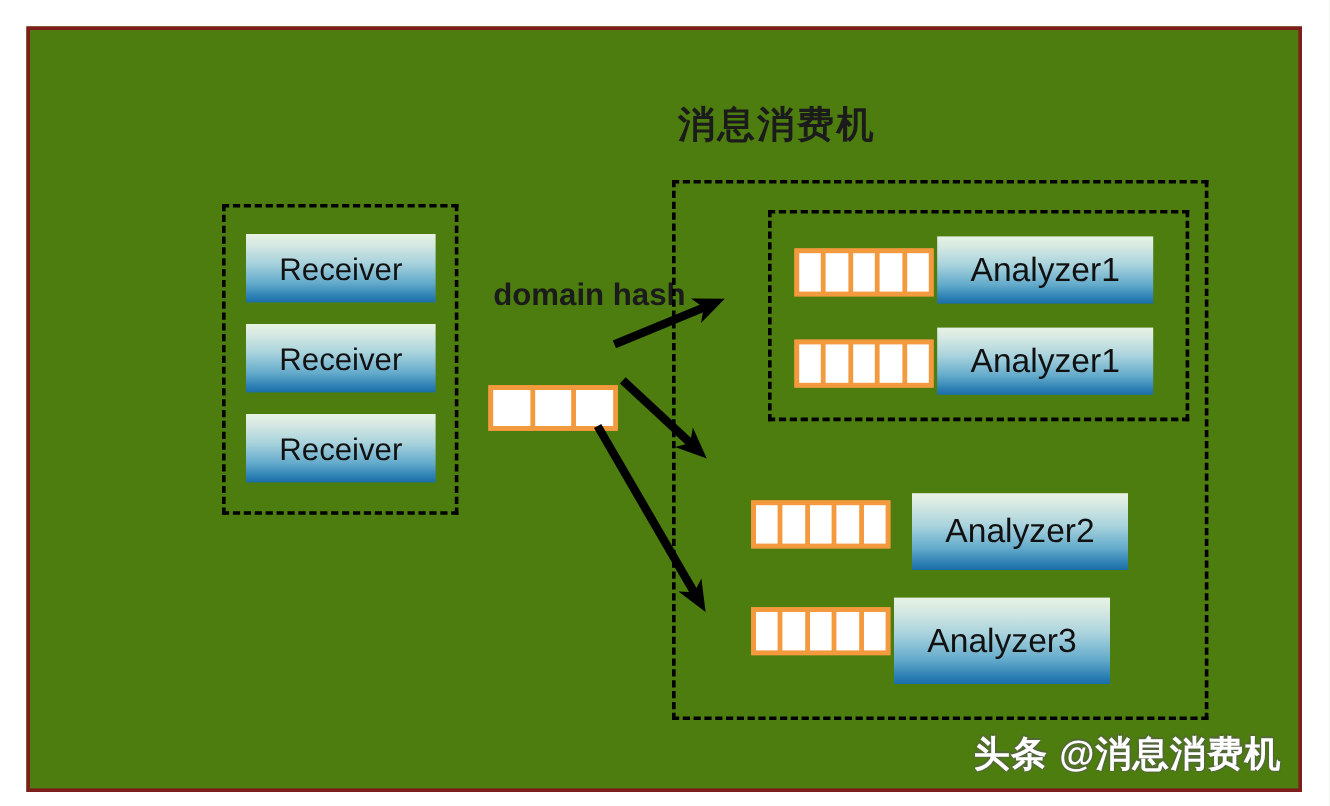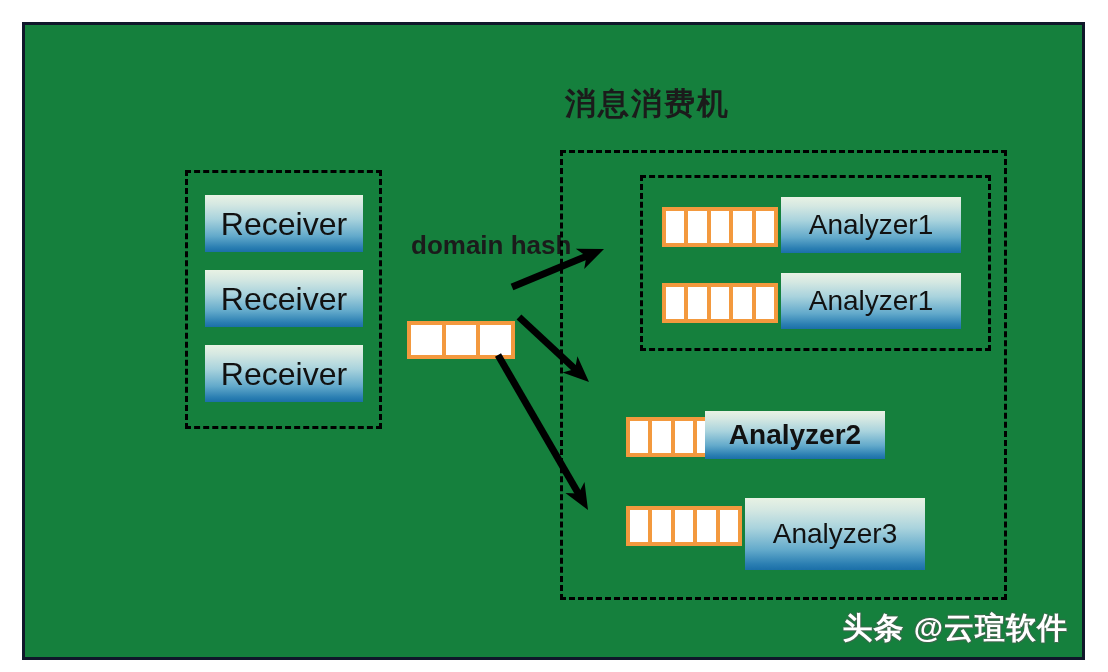--- a/index.html
+++ b/index.html
@@ -19,22 +19,22 @@
     height: 672px;
     background: #ffffff;
   }
   
   .canvas {
     position: absolute;
     left: 22px;
     top: 22px;
     width: 1063px;
     height: 638px;
-    background: #15803d;
-    border: 3px solid #0f172a;
+    background: #4d7c0f;
+    border: 3px solid #7f1d1d;
     box-sizing: border-box;
   }
   
   .title {
     position: absolute;
     left: 540px;
     top: 58px;
     font-size: 31px;
     font-weight: bold;
     color: #1b1b1b;
@@ -76,28 +76,28 @@
     box-sizing: border-box;
   }
   .node-label {
     font-size: 28px;
     color: #111111;
     line-height: 1;
     white-space: nowrap;
     pointer-events: none;
   }
   .receiver-node { left: 180px; top: 170px; width: 158px; height: 57px; }
-  .receiver-node .node-label { font-size: 32px; }
+  .receiver-node .node-label { font-size: 26px; }
   #receiver-0 { top: 170px; }
   #receiver-1 { top: 245px; }
   #receiver-2 { top: 320px; }
 
   #analyzer-0 { left: 756px; top: 172px; width: 180px; height: 56px; }
   #analyzer-1 { left: 756px; top: 248px; width: 180px; height: 56px; }
-  #analyzer-2 { left: 680px; top: 386px; width: 180px; height: 48px; font-weight: bold; }
+  #analyzer-2 { left: 735px; top: 386px; width: 180px; height: 64px; }
   #analyzer-3 { left: 720px; top: 473px; width: 180px; height: 72px; }
 
   
   .queue {
     position: absolute;
     display: flex;
     background: #f3993e;
     border: 4px solid #f3993e;
     box-sizing: border-box;
     gap: 4px;
@@ -206,21 +206,21 @@
         <span class="cell"></span>
         <span class="cell"></span>
         <span class="cell"></span>
         <span class="cell"></span>
         <span class="cell"></span>
       </div>
     <div class="node" id="analyzer-3">
       <span class="node-label">Analyzer3</span>
     </div>
 
-    <div class="watermark">头条 @云瑄软件</div>
+    <div class="watermark">头条 @消息消费机</div>
   </div>
 
   <svg id="arrows" viewBox="0 0 1108 672">
       <line x1="512" y1="287" x2="587.3632943231795" y2="255.87168277955624" stroke="#000" stroke-width="7" stroke-linecap="butt"></line>
       <polygon points="604.0,249.0 584.2,269.1 586.4,256.3 575.8,248.8" fill="#000"></polygon>
       <line x1="519" y1="317" x2="575.8097171507266" y2="369.751880211389" stroke="#000" stroke-width="7" stroke-linecap="butt"></line>
       <polygon points="589.0,382.0 562.5,372.4 575.1,369.1 577.4,356.2" fill="#000"></polygon>
       <line x1="498" y1="355" x2="578.961560687043" y2="494.4337989610184" stroke="#000" stroke-width="7" stroke-linecap="butt"></line>
       <polygon points="588.0,510.0 565.4,493.0 578.5,493.6 584.5,482.0" fill="#000"></polygon>
     </svg>

